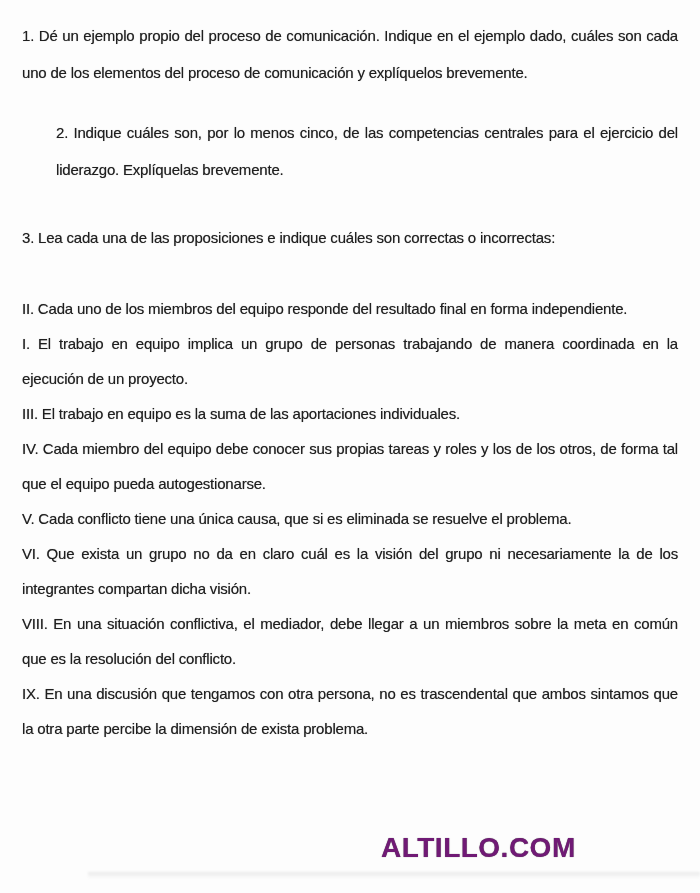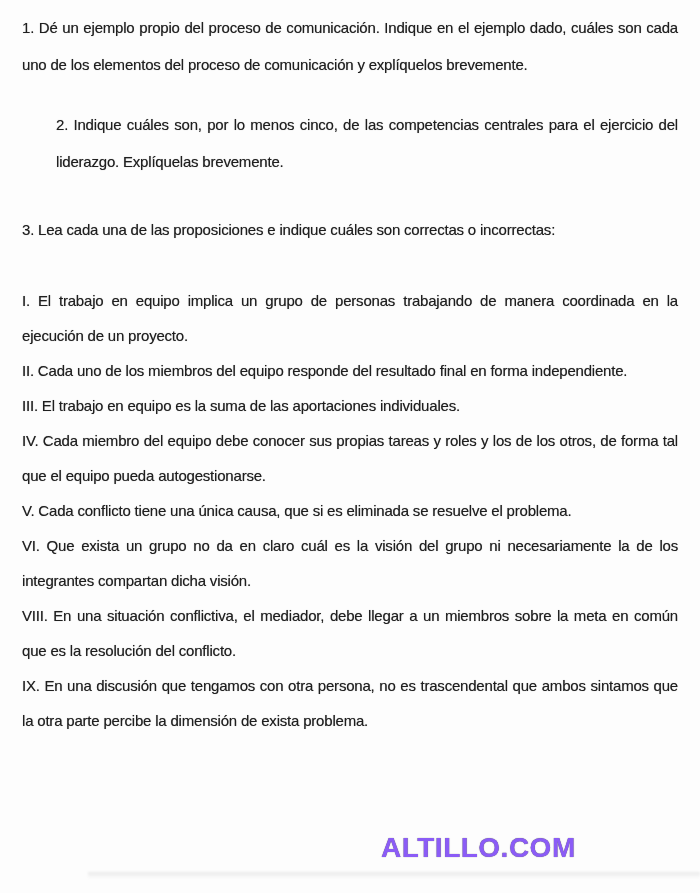--- a/index.html
+++ b/index.html
@@ -14,21 +14,21 @@
     background: #fdfdfd;
     overflow: hidden;
     font-family: "Liberation Sans", sans-serif;
     color: #1f1f1f;
   }
   .content {
     position: absolute;
     top: 0;
     left: 0;
     right: 0;
-    padding: 9px 22px 0 22px;
+    padding: 17px 22px 0 22px;
   }
   .content p {
     margin: 0;
     font-size: 15px;
     line-height: 37px;
     text-align: justify;
     letter-spacing: -0.2px;
     text-shadow: 0 0 0.7px rgba(35,35,35,0.6);
   }
   p.q2 { margin-top: 23px; margin-left: 34px; }
@@ -36,21 +36,21 @@
   .props { margin-top: 35px; }
   .props p { line-height: 35px; }
   .watermark {
     position: absolute;
     left: 381px;
     top: 833px;
     font-size: 28px;
     line-height: 30px;
     font-weight: bold;
     letter-spacing: 0.5px;
-    color: #8b5cf6;
+    color: #701a75;
     text-shadow: 0 0 0.8px rgba(0,0,0,0.7);
   }
   .scan-line {
     position: absolute;
     top: 872px;
     left: 88px;
     width: 612px;
     height: 6px;
     background: linear-gradient(to bottom, rgba(185,185,185,0.28), rgba(235,235,235,0.10));
     filter: blur(1.2px);
@@ -60,22 +60,22 @@
 <body>
 
 <div class="page">
   <div class="content">
 
     <p>1. Dé un ejemplo propio del proceso de comunicación. Indique en el ejemplo dado, cuáles son cada uno de los elementos del proceso de comunicación y explíquelos brevemente.</p>
     <p class="q2">2. Indique cuáles son, por lo menos cinco, de las competencias centrales para el ejercicio del liderazgo. Explíquelas brevemente.</p>
     <p class="q3">3. Lea cada una de las proposiciones e indique cuáles son correctas o incorrectas:</p>
 
     <div class="props">
+      <p>II. Cada uno de los miembros del equipo responde del resultado final en forma independiente.</p>
       <p>I. El trabajo en equipo implica un grupo de personas trabajando de manera coordinada en la ejecución de un proyecto.</p>
-      <p>II. Cada uno de los miembros del equipo responde del resultado final en forma independiente.</p>
       <p>III. El trabajo en equipo es la suma de las aportaciones individuales.</p>
       <p>IV. Cada miembro del equipo debe conocer sus propias tareas y roles y los de los otros, de forma tal que el equipo pueda autogestionarse.</p>
       <p>V. Cada conflicto tiene una única causa, que si es eliminada se resuelve el problema.</p>
       <p>VI. Que exista un grupo no da en claro cuál es la visión del grupo ni necesariamente la de los integrantes compartan dicha visión.</p>
       <p>VIII. En una situación conflictiva, el mediador, debe llegar a un miembros sobre la meta en común que es la resolución del conflicto.</p>
       <p>IX. En una discusión que tengamos con otra persona, no es trascendental que ambos sintamos que la otra parte percibe la dimensión de exista problema.</p>
     </div>
 
   </div>
 

